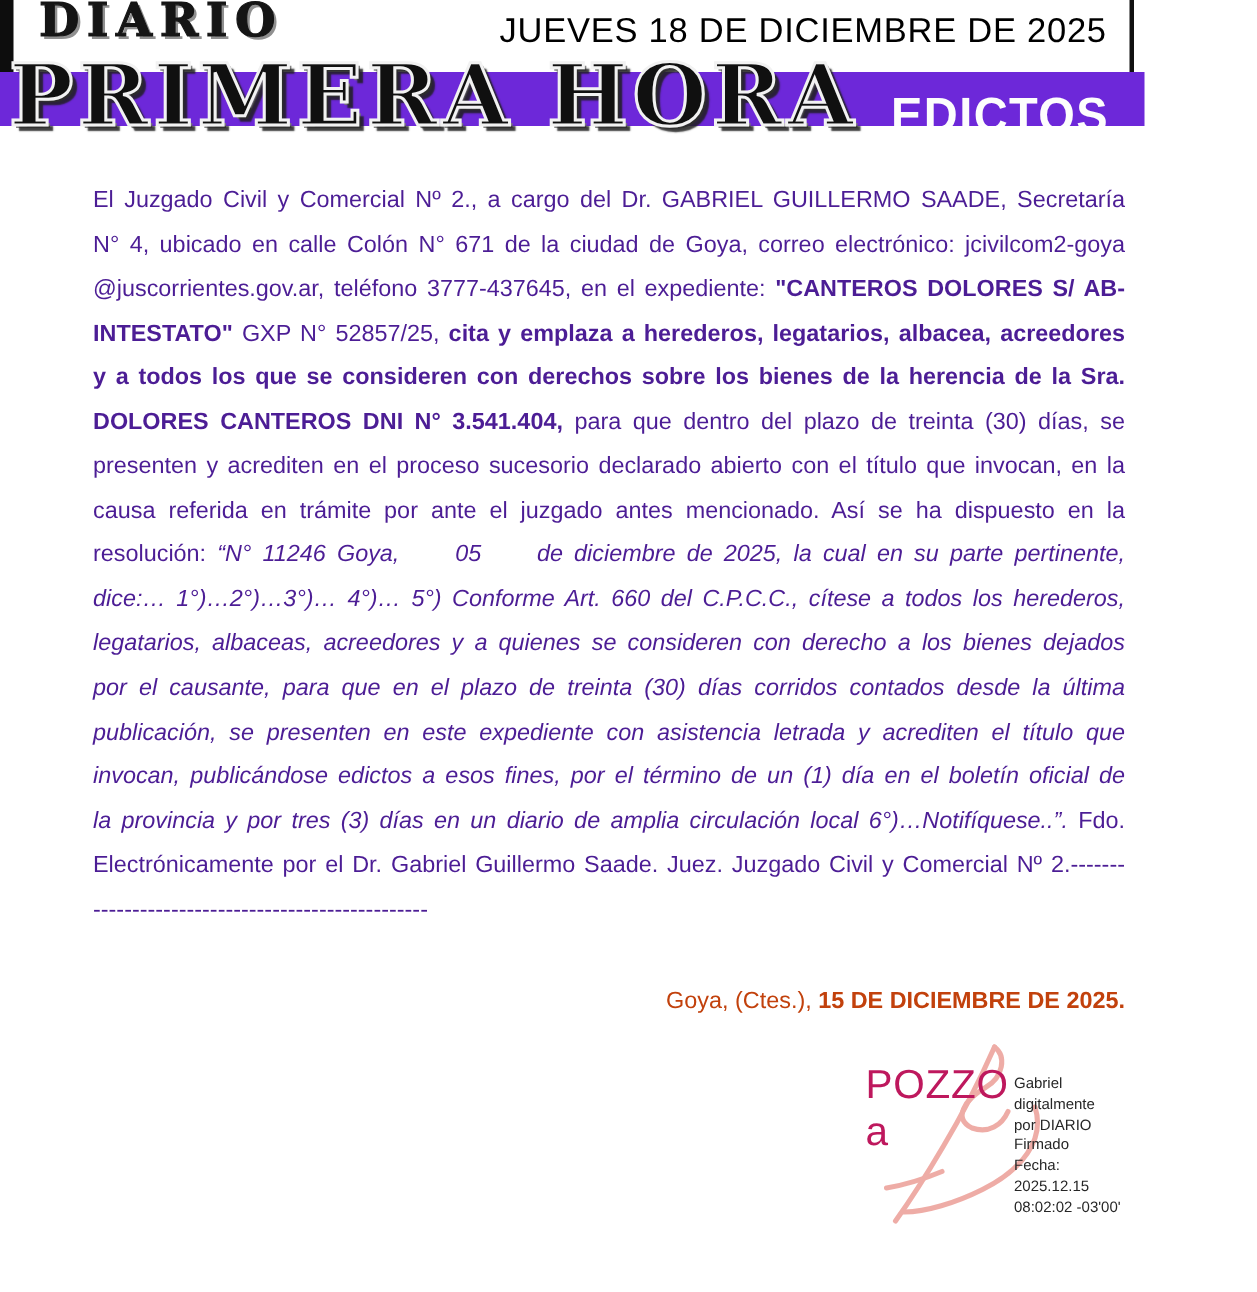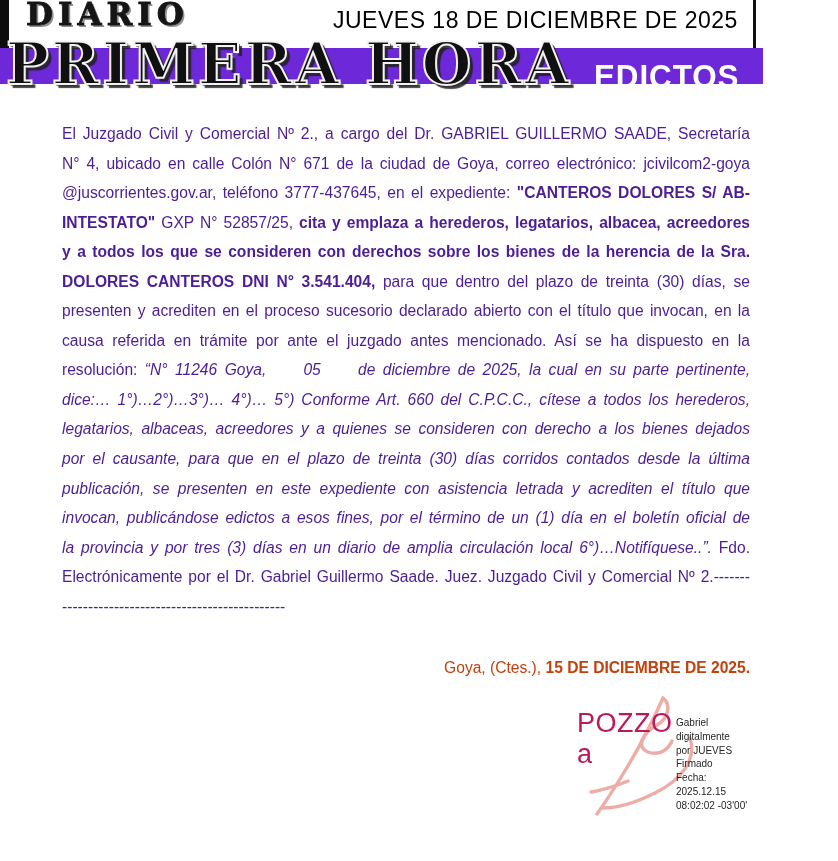--- a/index.html
+++ b/index.html
@@ -130,21 +130,21 @@
         <path d="M 2,98 C 14,96 27,92 39,87"></path>
       </g>
     </svg>
     <div class="sig-name">
       <div>POZZO</div>
       <div>a</div>
     </div>
     <div class="sig-details">
       <div>Gabriel</div>
       <div>digitalmente</div>
-      <div>por JUEVES</div>
+      <div>por DIARIO</div>
       <div>Firmado</div>
       <div>Fecha:</div>
       <div>2025.12.15</div>
       <div>08:02:02 -03'00'</div>
     </div>
   </div>
 
 </div>
 
 </body></html>

